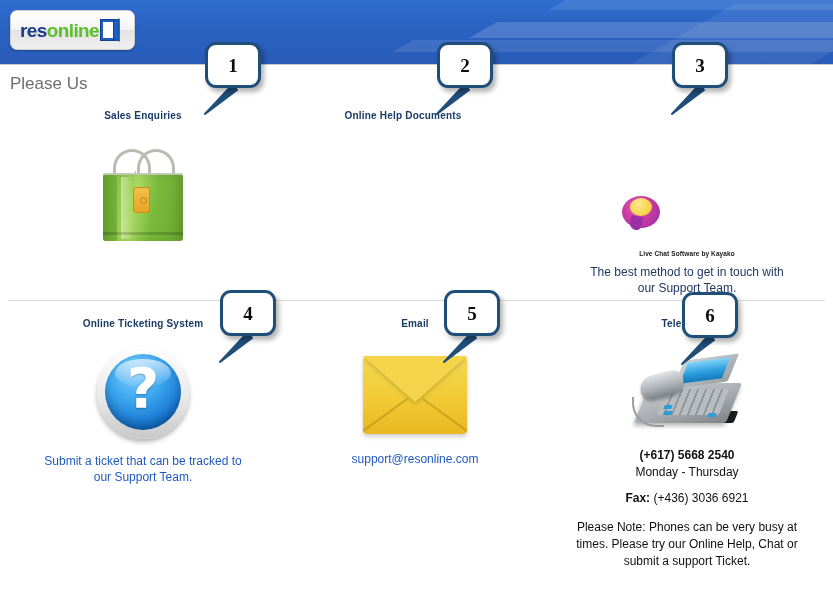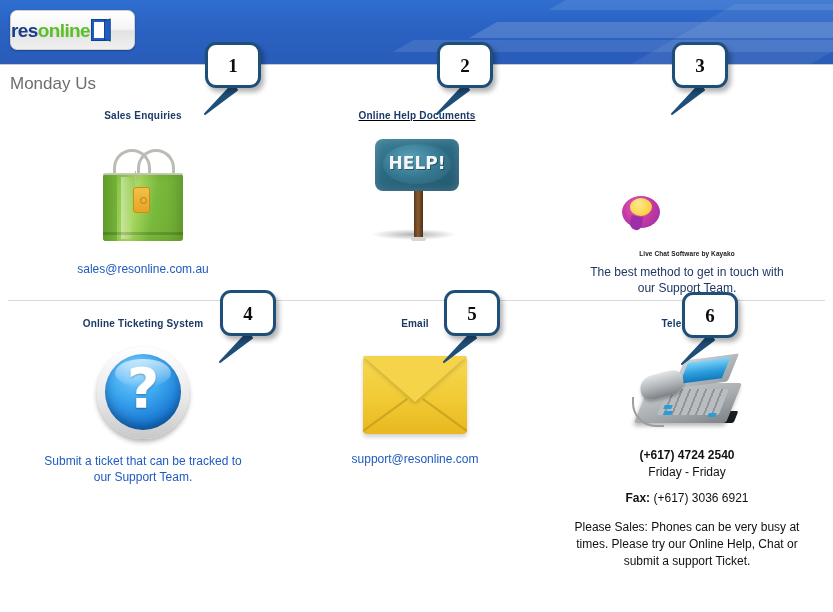--- a/index.html
+++ b/index.html
@@ -28,21 +28,21 @@
   .sw4 { right: -30px; top: 4px;   width: 180px; height: 60px; background: rgba(255,255,255,0.07); }
   #banner-bottomline { position: absolute; left:0; top: 64px; width: 833px; height: 1px; background: #c9c9c9; }
 
   
   #logo {
     position: absolute; left: 10px; top: 10px;
     width: 125px; height: 40px; border-radius: 7px;
     background: linear-gradient(180deg, #ffffff 0%, #f4f4f4 48%, #e2e2e2 52%, #f0f0f0 100%);
     border: 1px solid #cfcfcf;
     box-shadow: 0 1px 2px rgba(0,0,0,0.28);
-    display: flex; align-items: center; 
+    display: flex; align-items: center; padding-left: 9px;
   }
   #logo-text { font-size: 19px; font-weight: bold; letter-spacing: -0.6px; line-height: 1; }
   .logo-res { color: #1b3c86; }
   .logo-online { color: #5cbf2a; }
   #logo-door {
     position: relative; width: 20px; height: 22px; margin-left: 1px; flex: 0 0 auto;
   }
   #logo-door .frame {
     position: absolute; left: 0; top: 0; width: 16px; height: 22px;
     background: #1b5fc4; border: 1.5px solid #14408a;
@@ -302,54 +302,43 @@
 
   <div id="logo">
     <span id="logo-text"><span class="logo-res">res</span><span class="logo-online">online</span></span>
     <span id="logo-door">
       <span class="frame"></span>
       <span class="inner"></span>
       <span class="leaf"></span>
     </span>
   </div>
 
-  <div id="page-title">Monday Us</div>
+  <div id="page-title">Please Us</div>
 
   <div id="divider"></div>
 
   <div class="cell" style="left:8px; top:110px; width:270px;">
     <div class="sect-title">Sales Enquiries</div>
     <div class="icon-wrap" style="height:120px; margin-top:14px;">
       <span class="bag">
         <span class="handle l"></span>
         <span class="handle r"></span>
         <span class="fold"></span>
         <span class="body"></span>
         <span class="gusset"></span>
         <span class="gloss"></span>
         <span class="baseline"></span>
         <span class="string"></span>
         <span class="tag"></span>
       </span>
     </div>
-    <a class="link" href="#" style="display:block; margin-top:6px;">sales@resonline.com.au</a>
-  </div>
-
-  <div class="cell" style="left:282px; top:110px; width:270px;text-decoration:underline;">
+  </div>
+
+  <div class="cell" style="left:268px; top:110px; width:270px;">
     <div class="sect-title">Online Help Documents</div>
-    <div class="icon-wrap" style="height:120px; margin-top:10px;">
-      <span class="helpsign">
-        <span class="shadow"></span>
-        <span class="post"></span>
-        <span class="foot"></span>
-        <span class="board"></span>
-        <span class="oval"></span>
-        <span class="txt">HELP!</span>
-      </span>
-    </div>
   </div>
 
   <div class="cell" style="left:552px; top:110px; width:270px;">
     <div class="icon-wrap" style="height:86px; margin-top:60px;">
       <span class="livebadge">
         <span class="bub"></span>
         <span class="bub-in"></span>
       </span>
     </div>
     <div class="kayako" style="margin-top:-6px;">Live Chat Software by Kayako</div>
@@ -393,26 +382,26 @@
         <span class="screen-in"></span>
         <span class="keypad"></span>
         <span class="key-blue" style="left:36px; top:56px;"></span>
         <span class="key-blue" style="left:36px; top:62px;"></span>
         <span class="key-blue" style="left:80px; top:64px;"></span>
         <span class="cord"></span>
         <span class="handset"></span>
       </span>
     </div>
     <div class="tel-block" style="margin-top:4px;">
-      <div class="b">(+617) 4724 2540</div>
-      <div>Friday - Friday</div>
+      <div class="b">(+617) 5668 2540</div>
+      <div>Monday - Thursday</div>
       <div style="height:9px;"></div>
-      <div><span class="b">Fax:</span><span> (+617) 3036 6921</span></div>
-    </div>
-    <div class="note" style="margin-top:12px; padding:0 22px;"><span class="b">Please Sales:</span><span> Phones can be very busy at times.  Please try our Online Help, Chat or submit a support Ticket.</span></div>
+      <div><span class="b">Fax:</span><span> (+436) 3036 6921</span></div>
+    </div>
+    <div class="note" style="margin-top:12px; padding:0 22px;"><span class="b">Please Note:</span><span> Phones can be very busy at times.  Please try our Online Help, Chat or submit a support Ticket.</span></div>
   </div>
 
   <div class="callout" style="left:205px; top:42px;">
     <svg class="tail" viewBox="0 0 60 76">
       <path d="M 30 42 L 2 72 L 34 48 Z" fill="#1f4e79" stroke="#1f4e79" stroke-width="2" stroke-linejoin="round"></path>
     </svg>
     <div class="box">
         <span class="num">1</span>
       </div>
   </div>

